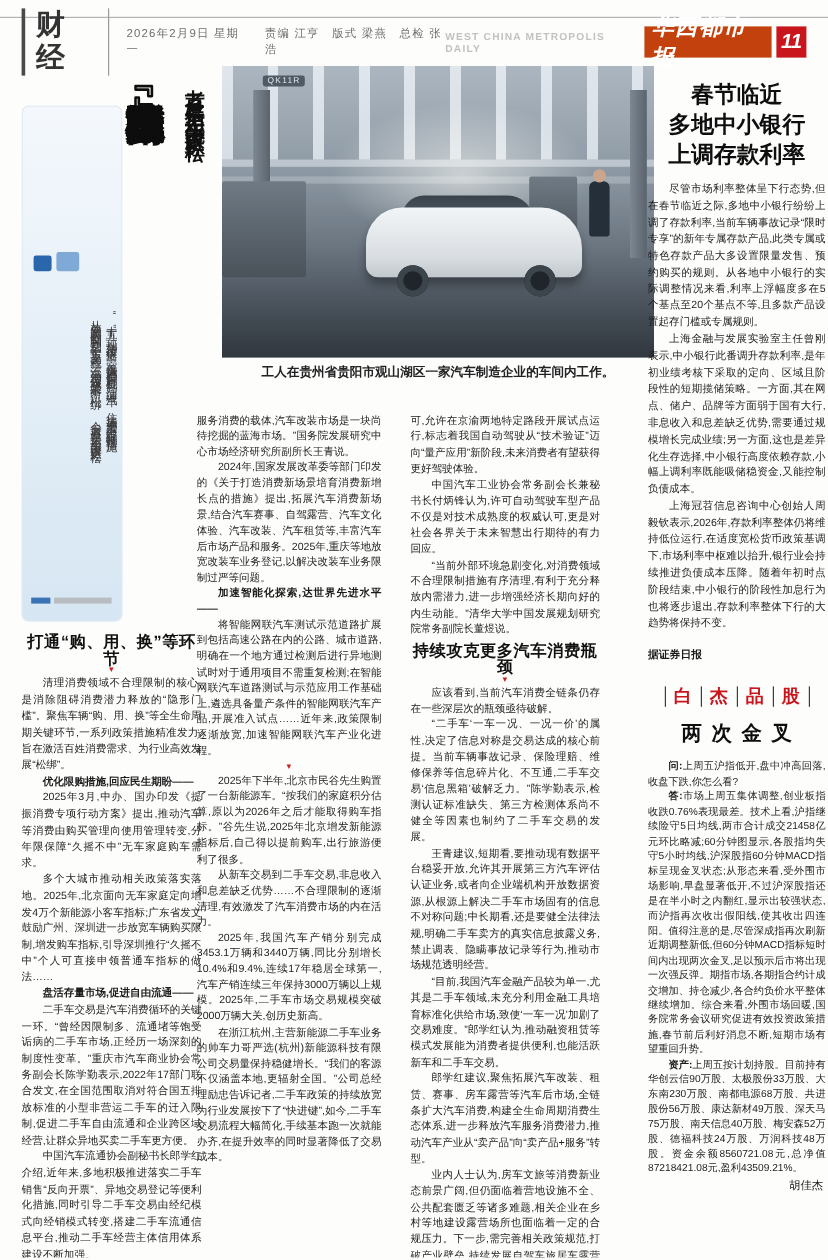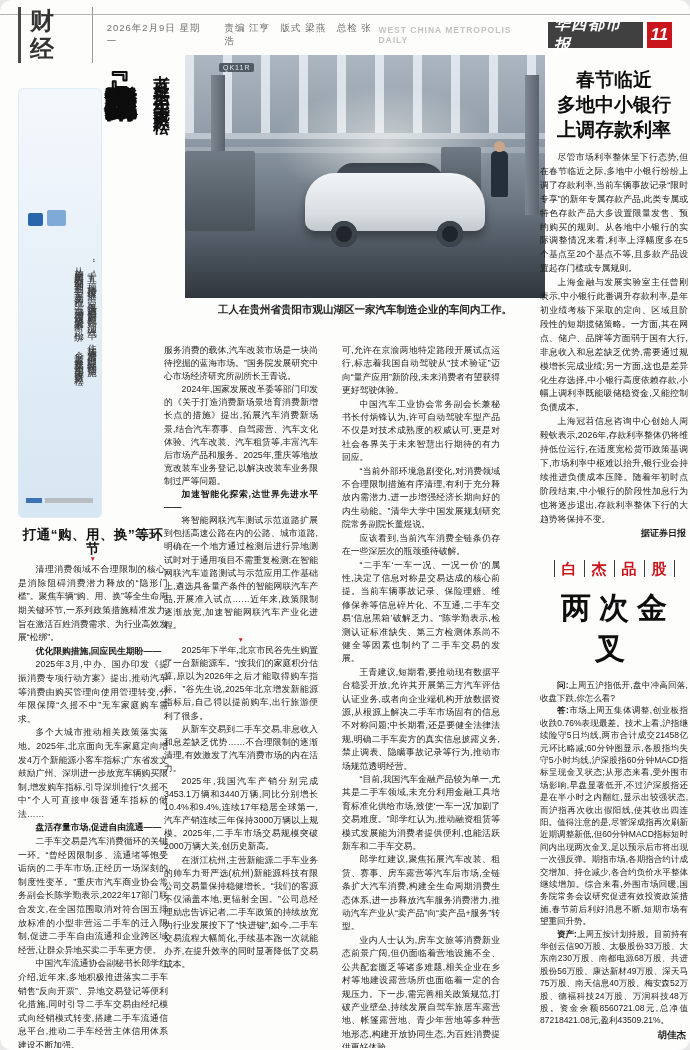--- a/index.html
+++ b/index.html
@@ -1,28 +1,28 @@
 <!DOCTYPE html>
 <html><head>
 <meta charset="utf-8">
 <style>
   html,body{margin:0;padding:0;background:#e8e8e8;}
   .page{position:relative;width:690px;height:1050px;background:#fdfdfc;margin:0 auto;overflow:hidden;
-        font-family:"Liberation Sans","DejaVu Sans",sans-serif;color:#1c1c1c;border-radius:12px;}
+        font-family:"Liberation Sans","DejaVu Sans",sans-serif;color:#1c1c1c;}
   .top-rule{position:absolute;left:0;top:14px;width:690px;height:1px;background:#b3b3b3;}
   
   .hdr{position:absolute;left:18px;top:20px;width:654px;height:30px;display:flex;align-items:center;}
   .hdr-section{border-left:3px solid #4a4a4a;border-right:1px solid #9a9a9a;padding:0 9px;
                font-size:24px;font-weight:bold;letter-spacing:3px;color:#333;line-height:28px;}
   .hdr-date{margin-left:14px;font-size:9.5px;color:#6f6f6f;letter-spacing:1px;}
   .hdr-credits{margin-left:16px;font-size:9.5px;color:#6f6f6f;letter-spacing:1px;}
   .hdr-right{margin-left:auto;display:flex;align-items:center;gap:4px;}
   .hdr-en{font-size:8.5px;font-weight:bold;color:#c2c2c2;letter-spacing:1px;margin-right:4px;}
-  .hdr-cnbox{background:#404040;color:#fff;height:26px;display:flex;align-items:center;padding:0 6px;
-             font-family:"DejaVu Serif",serif;font-style:italic;font-weight:bold;font-size:16px;letter-spacing:1px;}
+  .hdr-cnbox{background:#c2410c;color:#fff;height:26px;display:flex;align-items:center;padding:0 6px;
+             font-family:"DejaVu Serif",serif;font-style:italic;font-weight:bold;font-size:19px;letter-spacing:1px;}
   .hdr-pagebox{background:#c9161d;color:#fff;height:26px;width:26px;display:flex;align-items:center;justify-content:center;
                font-size:17px;font-weight:bold;font-style:italic;}
   
   .lead-panel{position:absolute;left:18px;top:88px;width:84px;height:430px;border-radius:6px;
               background:linear-gradient(180deg,#f4f8fc 0%,#e3eef7 55%,#d6e6f2 100%);
               box-shadow:inset 0 0 0 1px #e0eaf2;}
   .lead-icons{display:flex;align-items:flex-end;gap:4px;margin:122px 0 0 10px;}
   .bub1{width:15px;height:13px;background:#2a66ab;border-radius:2px;position:relative;}
   .bub1::after{content:"";position:absolute;left:2px;bottom:-4px;border:4px solid transparent;border-top-color:#2a66ab;border-left-width:2px;border-right-width:2px;}
   .bub2{width:19px;height:16px;background:#7fa9d6;border-radius:2px;position:relative;}
@@ -67,30 +67,30 @@
   .sechead{font-size:13.5px;font-weight:bold;text-align:center;letter-spacing:.5px;color:#111;margin:4px 0 0;}
   .sechead .tri{display:block;color:#d01f1f;font-size:6.5px;line-height:8px;}
   #col1{left:18px;top:524px;width:150px;height:524px;font-size:8.8px;line-height:13.6px;}
   #col2{left:164px;top:344px;width:154px;height:704px;font-size:8.8px;line-height:13.1px;}
   #col3{left:342px;top:344px;width:158px;height:704px;font-size:8.8px;line-height:13.4px;}
   
   .sidebar{position:absolute;left:540px;top:55px;width:148px;height:990px;overflow:hidden;}
   .bank-title{font-size:19px;font-weight:800;line-height:25px;text-align:center;color:#0e0e0e;margin-top:12px;}
   .bank-body{margin-top:9px;text-align:justify;font-size:8.8px;line-height:13.9px;}
   .bank-body p{margin:0;text-indent:2em;}
-  .source-credit{text-align:right;font-weight:bold;font-size:9px;padding-right:2px;margin-top:1px;}
+  .source-credit{font-weight:bold;font-size:9px;padding-right:2px;margin-top:13px;}
   .brand-strip{display:flex;justify-content:center;align-items:center;margin-top:20px;}
   .brand-strip span{color:#c9161d;font-weight:bold;font-size:15px;padding:0 7px;border-left:1px solid #3c3c3c;line-height:17px;}
   .brand-strip span:last-child{border-right:1px solid #3c3c3c;}
-  .stock-title{font-family:"DejaVu Serif","Liberation Serif",serif;font-size:30px;font-weight:bold;text-align:center;
+  .stock-title{font-family:"DejaVu Serif","Liberation Serif",serif;font-size:17px;font-weight:bold;text-align:center;
                letter-spacing:8px;text-indent:8px;margin:11px 0 9px;color:#0d0d0d;}
   .qa{text-align:justify;font-size:8.5px;line-height:12.4px;}
   .qa p{margin:0;text-indent:2em;}
   .qa b{font-weight:bold;}
-  .stock-author{text-align:right;font-weight:bold;font-size:9.5px;padding-right:2px;margin-top:2px;}
+  .stock-author{text-align:right;font-weight:normal;font-size:9.5px;padding-right:2px;margin-top:2px;}
 </style>
 </head>
 <body>
 
 <div class="page">
   <div class="top-rule"></div>
 
   <div class="hdr">
     <div class="hdr-section">财经</div>
     <div class="hdr-date">2026年2月9日 星期一</div>
@@ -156,20 +156,21 @@
       <div class="sechead"><span class="tri">▼</span></div>
       <p class="para">2025年下半年,北京市民谷先生购置了一台新能源车。“按我们的家庭积分估算,原以为2026年之后才能取得购车指标。”谷先生说,2025年北京增发新能源指标后,自己得以提前购车,出行旅游便利了很多。</p>
       <p class="para">从新车交易到二手车交易,非息收入和息差缺乏优势……不合理限制的逐渐清理,有效激发了汽车消费市场的内在活力。</p>
       <p class="para">2025年,我国汽车产销分别完成3453.1万辆和3440万辆,同比分别增长10.4%和9.4%,连续17年稳居全球第一,汽车产销连续三年保持3000万辆以上规模。2025年,二手车市场交易规模突破2000万辆大关,创历史新高。</p>
       <p class="para">在浙江杭州,主营新能源二手车业务的帅车力哥严选(杭州)新能源科技有限公司交易量保持稳健增长。“我们的客源不仅涵盖本地,更辐射全国。”公司总经理励忠告诉记者,二手车政策的持续放宽为行业发展按下了“快进键”,如今,二手车交易流程大幅简化,手续基本跑一次就能办齐,在提升效率的同时显著降低了交易成本。</p>
     </div>
   <div id="col3" class="col">
       <p class="para noind">可,允许在京渝两地特定路段开展试点运行,标志着我国自动驾驶从“技术验证”迈向“量产应用”新阶段,未来消费者有望获得更好驾驶体验。</p>
       <p class="para">中国汽车工业协会常务副会长兼秘书长付炳锋认为,许可自动驾驶车型产品不仅是对技术成熟度的权威认可,更是对社会各界关于未来智慧出行期待的有力回应。</p>
       <p class="para">“当前外部环境急剧变化,对消费领域不合理限制措施有序清理,有利于充分释放内需潜力,进一步增强经济长期向好的内生动能。”清华大学中国发展规划研究院常务副院长董煜说。</p>
+      <div class="sechead"><span>持续攻克更多汽车消费瓶颈</span><span class="tri">▼</span></div>
       <p class="para">应该看到,当前汽车消费全链条仍存在一些深层次的瓶颈亟待破解。</p>
       <p class="para">“二手车‘一车一况、一况一价’的属性,决定了信息对称是交易达成的核心前提。当前车辆事故记录、保险理赔、维修保养等信息碎片化、不互通,二手车交易‘信息黑箱’破解乏力。”陈学勤表示,检测认证标准缺失、第三方检测体系尚不健全等因素也制约了二手车交易的发展。</p>
       <p class="para">王青建议,短期看,要推动现有数据平台稳妥开放,允许其开展第三方汽车评估认证业务,或者向企业端机构开放数据资源,从根源上解决二手车市场固有的信息不对称问题;中长期看,还是要健全法律法规,明确二手车卖方的真实信息披露义务,禁止调表、隐瞒事故记录等行为,推动市场规范透明经营。</p>
       <p class="para">“目前,我国汽车金融产品较为单一,尤其是二手车领域,未充分利用金融工具培育标准化供给市场,致使‘一车一况’加剧了交易难度。”郎学红认为,推动融资租赁等模式发展能为消费者提供便利,也能活跃新车和二手车交易。</p>
       <p class="para">郎学红建议,聚焦拓展汽车改装、租赁、赛事、房车露营等汽车后市场,全链条扩大汽车消费,构建全生命周期消费生态体系,进一步释放汽车服务消费潜力,推动汽车产业从“卖产品”向“卖产品+服务”转型。</p>
       <p class="para">业内人士认为,房车文旅等消费新业态前景广阔,但仍面临着营地设施不全、公共配套匮乏等诸多难题,相关企业在乡村等地建设露营场所也面临着一定的合规压力。下一步,需完善相关政策规范,打破产业壁垒,持续发展自驾车旅居车露营地、帐篷露营地、青少年营地等多种营地形态,构建开放协同生态,为百姓消费提供更好体验。</p>
     </div>
 
   <div class="sidebar">
     <div class="bank-title" style="white-space:pre-line;">春节临近

